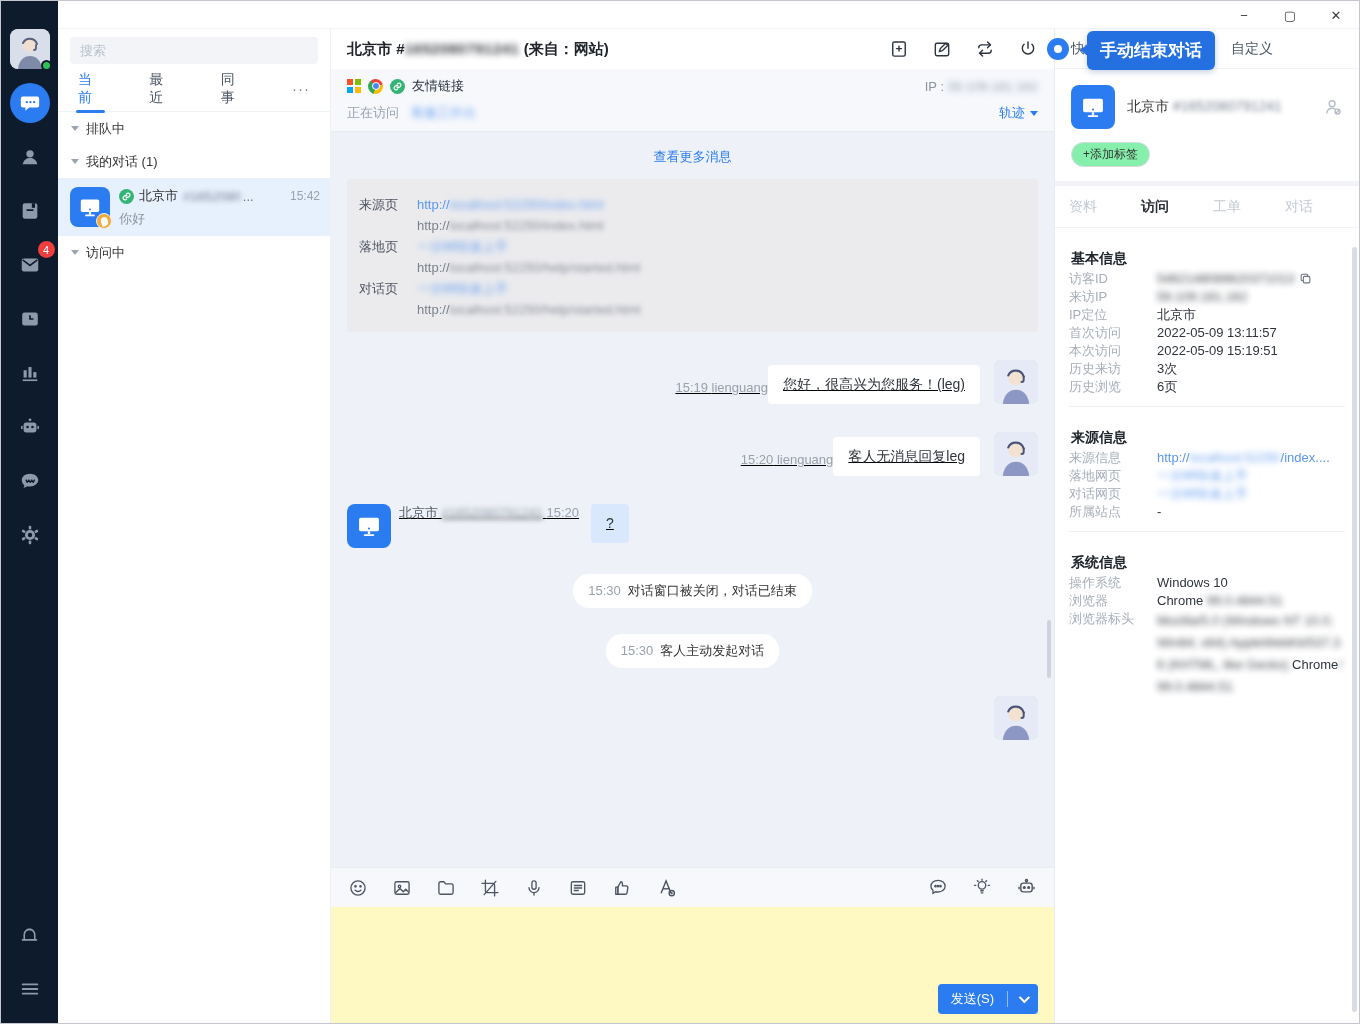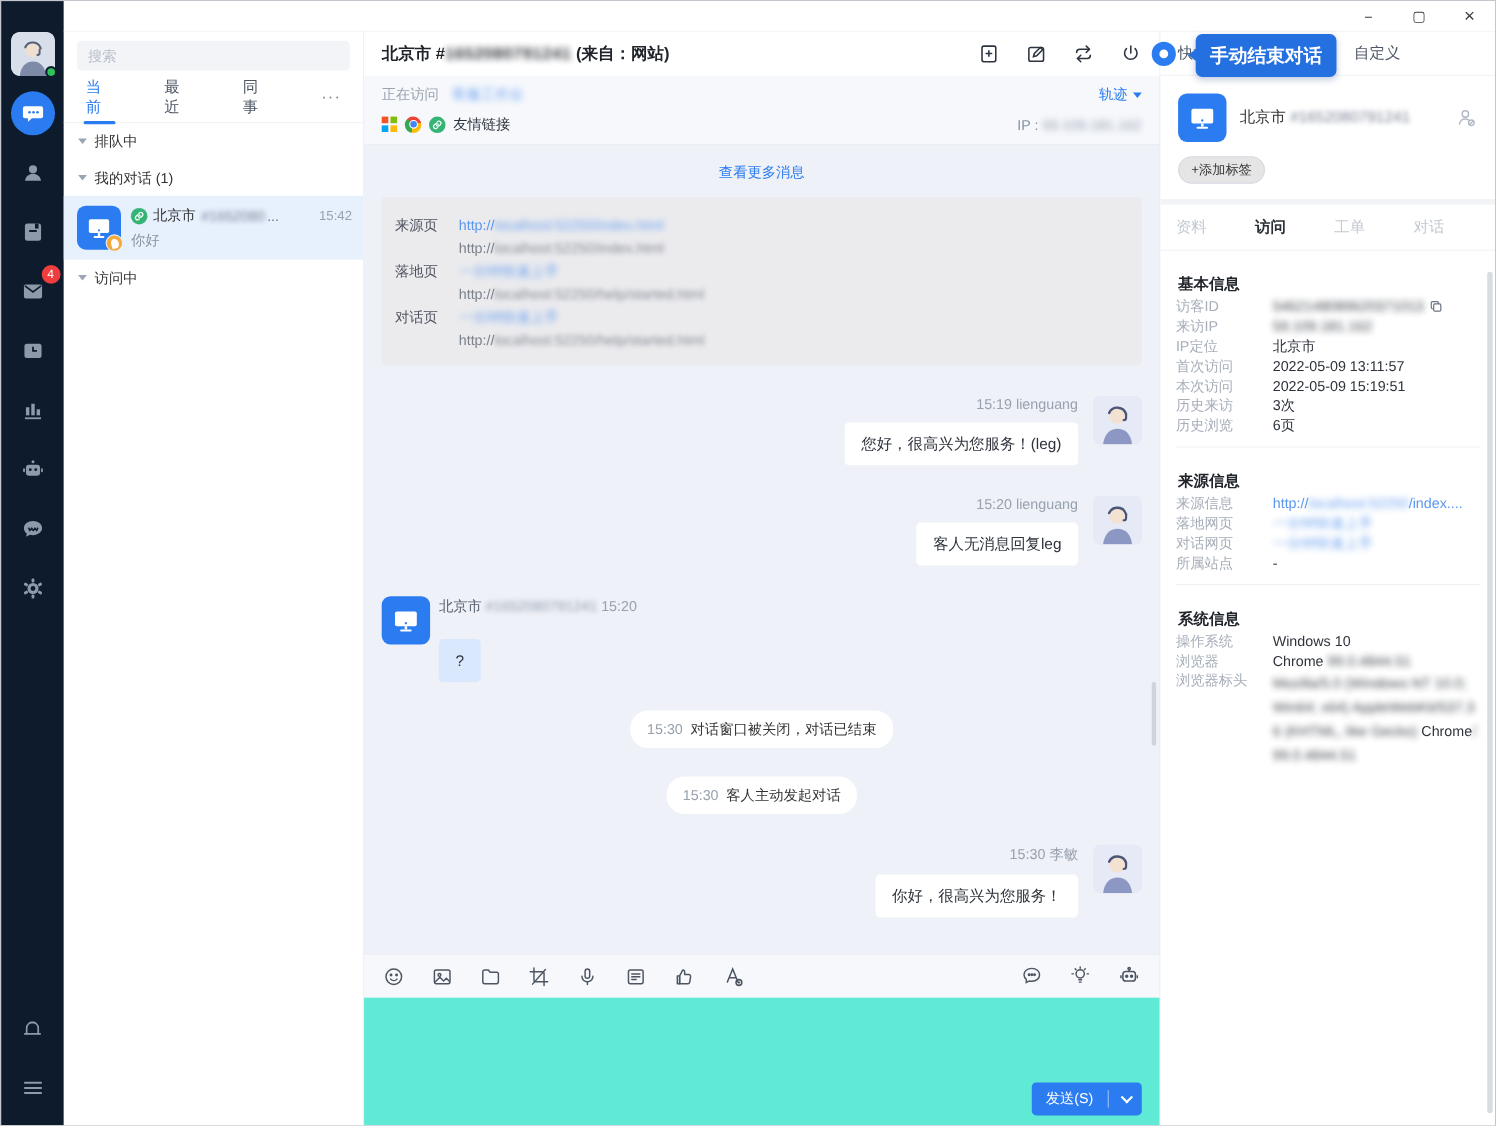--- a/index.html
+++ b/index.html
@@ -77,54 +77,54 @@
   .sc-lines { min-width:0; }
   .sc-link { color:#5b97ef; }
   .sc-url { color:#7c828c; }
 
   .sys { display:flex; justify-content:center; margin-top:26px; }
   .sys-pill { background:#fff; border-radius:16px; padding:8px 15px; font-size:13px; color:#333; }
   .sys-pill .t { color:#98a1ad; margin-right:7px; }
 
   .msg { display:flex; margin-top:28px; }
   .msg.agent { justify-content:flex-end; gap:14px; }
-  .msg-col { display:flex; flex-direction:column; align-items:flex-end; max-width:540px; }
+  .msg-col { display:flex; flex-direction:row; align-items:flex-end; max-width:540px;text-decoration:underline; }
   .msg.visitor .msg-col { align-items:flex-start;gap:12px; }
   .msg-meta { font-size:13px; color:#98a1ad; margin-bottom:9px; white-space:nowrap; }
   .bubble { background:#fff; border-radius:4px; padding:11px 15px; font-size:14px; color:#2f343c; line-height:17px; }
   .bubble.lite { background:#d9e8fd; }
   .avatar-44 { width:44px; height:44px; border-radius:6px; overflow:hidden; flex-shrink:0; background:#e3e7f4; }
   .msg.visitor { gap:8px; }
   .msg.visitor .v-avatar { width:44px; height:44px; border-radius:8px; }
   .cscroll { position:absolute; right:3px; top:488px; width:4px; height:58px; border-radius:2px; background:#cfd4dc; }
 
   .toolbar { height:40px; background:#f6f8fb; border-top:1px solid #e9edf2; display:flex; align-items:center; padding:0 17px; gap:24px; color:#4d5562; flex-shrink:0; }
   .tool { display:flex; cursor:pointer; }
   .toolbar-right { margin-left:auto; display:flex; gap:24px; }
-  .input-area { height:116px; background:#5eead4; position:relative; flex-shrink:0; }
+  .input-area { height:116px; background:#fef9c3; position:relative; flex-shrink:0; }
   .send-btn { position:absolute; right:16px; bottom:9px; height:30px; background:#2b7cf0; border:none; color:#fff; border-radius:4px; display:flex; align-items:center; font-size:13px; cursor:pointer; padding:0; }
   .send-label { padding:0 13px; }
   .send-divider { width:1px; height:16px; background:rgba(255,255,255,.5); }
   .send-caret { padding:0 11px; display:flex; }
   .chev-down { width:8px; height:8px; border-right:2px solid #fff; border-bottom:2px solid #fff; transform:rotate(45deg) translateY(-2px); }
 
   
   .panel { width:304px; background:#fff; flex-shrink:0; position:relative; display:flex; flex-direction:column; }
   .panel-tabs { height:40px; display:flex; align-items:center; gap:24px; padding-left:16px; font-size:14px; color:#4c5664; position:relative; border-bottom:1px solid #f0f2f5; flex-shrink:0; }
   .ptab { cursor:pointer; position:relative; padding:12px 0; white-space:nowrap; }
   .ptab.active::after { content:""; position:absolute; left:0; right:6px; bottom:0; height:3px; background:#2b7cf0; }
   .pulse-dot { position:absolute; left:-8px; top:9px; width:22px; height:22px; border-radius:50%; background:#fff; border:7px solid #2b7cf0; z-index:6; }
   .tooltip { position:absolute; left:32px; top:2px; background:#2470e0; color:#fff; font-size:17px; font-weight:bold; padding:8px 13px; border-radius:6px; z-index:7; white-space:nowrap; box-shadow:0 2px 6px rgba(20,60,140,.25); }
   .tooltip::before { content:""; position:absolute; left:-7px; top:13px; border-top:6px solid transparent; border-bottom:6px solid transparent; border-right:8px solid #2470e0; }
 
   .visitor-card { padding:16px 16px 0; }
   .vc-row { display:flex; align-items:center; gap:12px; }
   .vc-name { font-size:14px; color:#333; white-space:nowrap; }
   .person-off { margin-left:auto; color:#b3bac6; display:flex; cursor:pointer; }
-  .tag-btn { display:inline-flex; align-items:center; margin:13px 0 14px; border:1px solid #d5dae2; background:#e5e5e5; border-radius:13px; height:25px; padding:0 11px; font-size:12px; color:#333; cursor:pointer; }
+  .tag-btn { display:inline-flex; align-items:center; margin:13px 0 14px; border:1px solid #d5dae2; background:#86efac; border-radius:13px; height:25px; padding:0 11px; font-size:12px; color:#333; cursor:pointer; }
   .panel-strip { height:5px; background:#f1f3f6; flex-shrink:0; }
   .subtabs { display:flex; gap:44px; padding:0 14px; height:42px; align-items:center; font-size:14px; color:#c3c9d2; border-bottom:1px solid #f0f2f5; flex-shrink:0; }
   .subtab { cursor:pointer; }
   .subtab.active { color:#2b2f36; font-weight:bold; }
 
   .panel-body { flex:1; overflow:hidden; padding:0 14px; }
   .psec { border-bottom:1px solid #eef1f4; padding-bottom:10px; }
   .psec:last-child { border-bottom:none; }
   .psec-title { font-size:14px; font-weight:bold; color:#20242b; margin:22px 0 2px 2px; }
   .prow { display:flex; font-size:13px; align-items:flex-start; }
@@ -350,28 +350,20 @@
               <svg width="20" height="20" viewBox="0 0 24 24" fill="none" stroke="#2c3440" stroke-width="1.7" stroke-linecap="round">
                 <path d="M12 3.5V11"></path>
                   <path d="M7.3 6.2a6.8 6.8 0 1 0 9.4 0"></path>
               </svg>
             </span>
           </div>
         </div>
 
         <div class="infobar">
           <div class="infobar-row">
-            <span class="visiting-label">正在访问</span>
-            <span class="visiting-link blur">客服工作台</span>
-            <span class="track">
-              <span>轨迹</span>
-              <span class="caret-blue"></span>
-            </span>
-          </div>
-          <div class="infobar-row">
             <span class="src-icons">
               <span class="win-logo">
                 <b style="background:#f35325"></b>
                   <b style="background:#81bc06"></b>
                   <b style="background:#05a6f0"></b>
                   <b style="background:#ffba08"></b>
               </span>
               <span class="chrome-ico"></span>
               <span class="link-badge">
                 <svg width="9" height="9" viewBox="0 0 24 24" fill="none" stroke="#fff" stroke-width="3" stroke-linecap="round">
@@ -379,20 +371,28 @@
                   <path d="M14 11a5 5 0 0 0-7.5-.5L4 13a5 5 0 0 0 7 7l1.5-1.5"></path>
                 </svg>
               </span>
             </span>
             <span class="friend-link">友情链接</span>
             <span class="ip-wrap">
               <span>IP :</span>
               <span class="ip-val blur">59.109.181.162</span>
             </span>
           </div>
+          <div class="infobar-row">
+            <span class="visiting-label">正在访问</span>
+            <span class="visiting-link blur">客服工作台</span>
+            <span class="track">
+              <span>轨迹</span>
+              <span class="caret-blue"></span>
+            </span>
+          </div>
         </div>
 
         <div class="messages">
           <div class="load-more">查看更多消息</div>
 
           <div class="source-card">
             <div class="sc-row">
               <span class="sc-label">来源页</span>
               <span class="sc-lines">
                 <div class="sc-link"><span>http://</span><span class="blur">localhost:52250/index.html</span></div>
@@ -465,24 +465,20 @@
 
           <div class="sys">
             <span class="sys-pill"><span class="t">15:30</span><span>对话窗口被关闭，对话已结束</span></span>
           </div>
 
           <div class="sys">
             <span class="sys-pill"><span class="t">15:30</span><span>客人主动发起对话</span></span>
           </div>
 
           <div class="msg agent">
-            <div class="msg-col">
-              <div class="msg-meta"><span>15:30</span> <span>李敏</span></div>
-              <div class="bubble">你好，很高兴为您服务！</div>
-            </div>
             <div class="avatar-44">
               <svg width="44" height="44" viewBox="0 0 40 40">
                   <rect width="40" height="40" fill="#e6e9f6"></rect>
                   <circle cx="20" cy="16" r="7" fill="#f3e2d1"></circle>
                   <path d="M8 40c1-9 6-13 12-13s11 4 12 13z" fill="#8d97c4"></path>
                   <path d="M13 14a7.5 7.5 0 0 1 14 1" fill="none" stroke="#4a5578" stroke-width="2" stroke-linecap="round"></path>
                   <path d="M27 15v3a2 2 0 0 1-2 2" fill="none" stroke="#4a5578" stroke-width="1.8" stroke-linecap="round"></path>
                 </svg>
             </div>
           </div>

